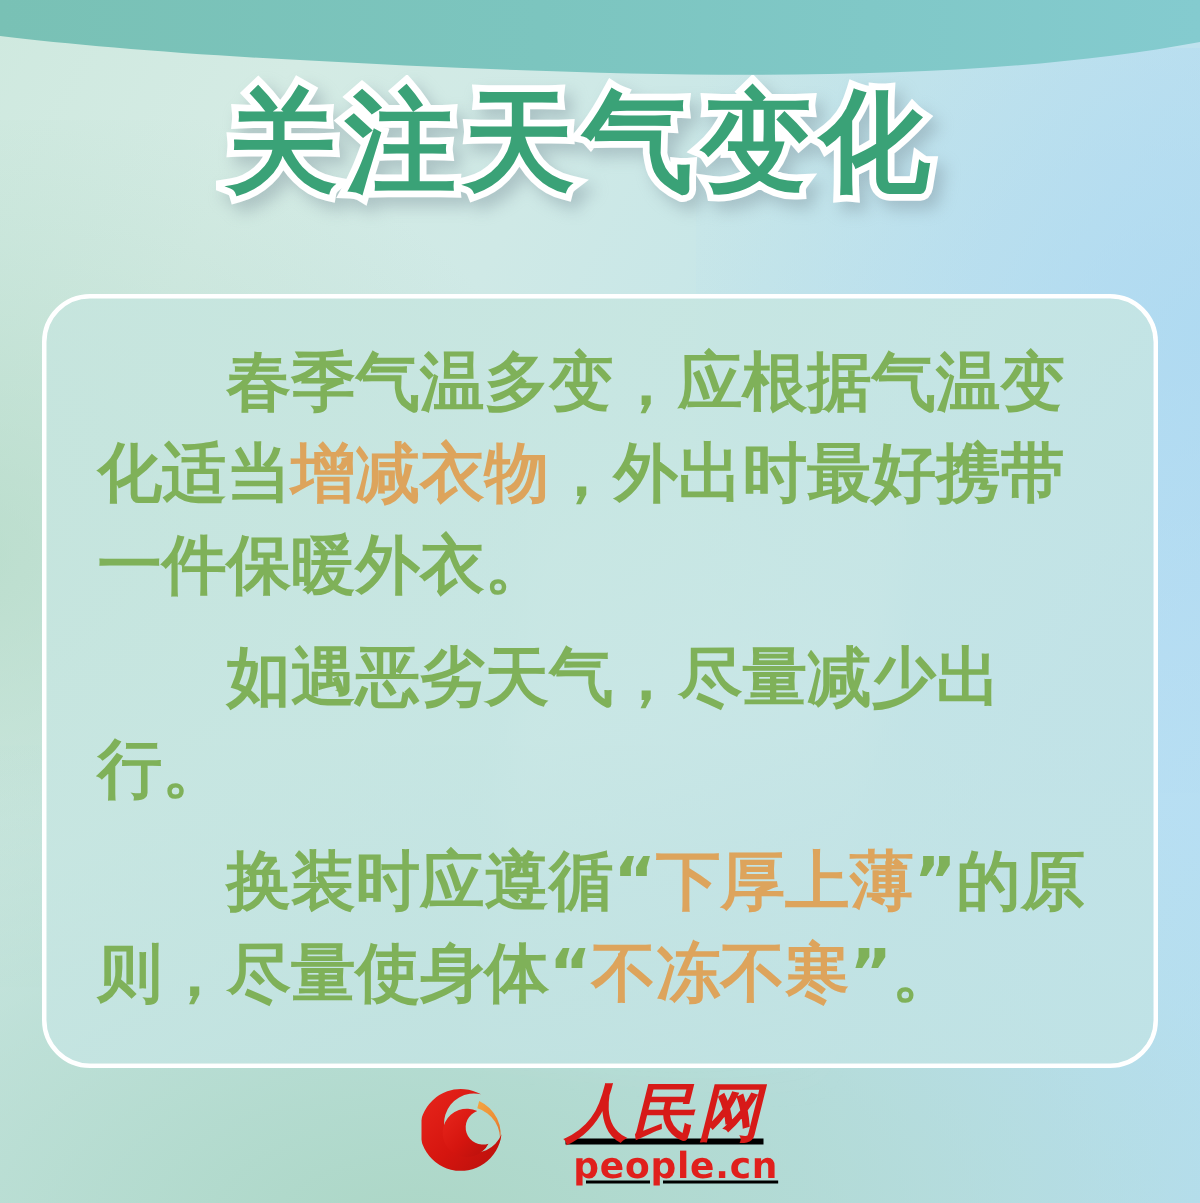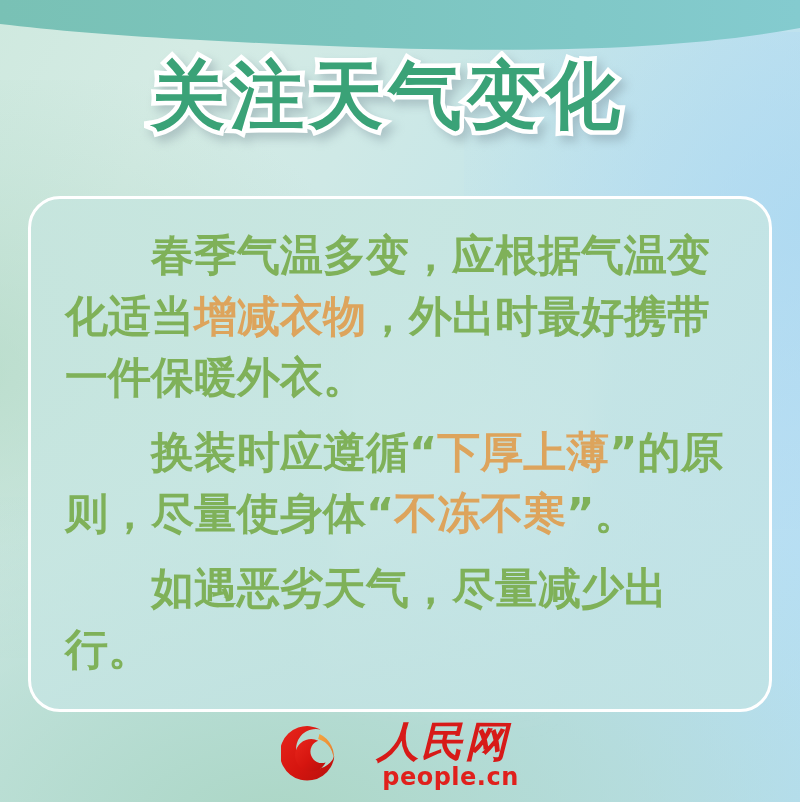--- a/index.html
+++ b/index.html
@@ -163,20 +163,21 @@
   .footer {
     position: absolute;
     left: 0;
     bottom: 6px;
     width: 800px;
     display: flex;
     align-items: center;
     justify-content: center;
     gap: 24px;
     height: 82px;
+    text-decoration: underline;
   }
   .logo-mark {
     width: 62px;
     height: 62px;
     flex: 0 0 auto;
   }
   .logo-text {
     display: flex;
     flex-direction: column;
     align-items: center;
@@ -222,22 +223,22 @@
     <path d="M0,0 L800,0 L800,28 C640,58 420,52 200,40 C120,36 50,30 0,24 Z" fill="url(#waveGrad)"></path>
   </svg>
 
   <div class="title-wrap">
     <span class="title">关注天气变化</span>
   </div>
 
   <div class="card">
     <div class="card-inner">
       <p class="para"><span class="">春季气温多变，应根据气温变化适当</span><span class="hl">增减衣物</span><span class="">，外出时最好携带一件保暖外衣。</span></p>
+      <p class="para"><span class="">如遇恶劣天气，尽量减少出行。</span></p>
       <p class="para"><span class="">换装时应遵循“</span><span class="hl">下厚上薄</span><span class="">”的原则，尽量使身体“</span><span class="hl">不冻不寒</span><span class="">”。</span></p>
-      <p class="para"><span class="">如遇恶劣天气，尽量减少出行。</span></p>
     </div>
   </div>
 
   <div class="footer">
     <svg class="logo-mark" viewBox="0 0 100 100">
       <defs>
         <linearGradient id="swirlOuter" x1="0" y1="0" x2="1" y2="1">
           <stop offset="0%" stop-color="#e8261c"></stop>
           <stop offset="55%" stop-color="#d5150f"></stop>
           <stop offset="100%" stop-color="#b8100c"></stop>

